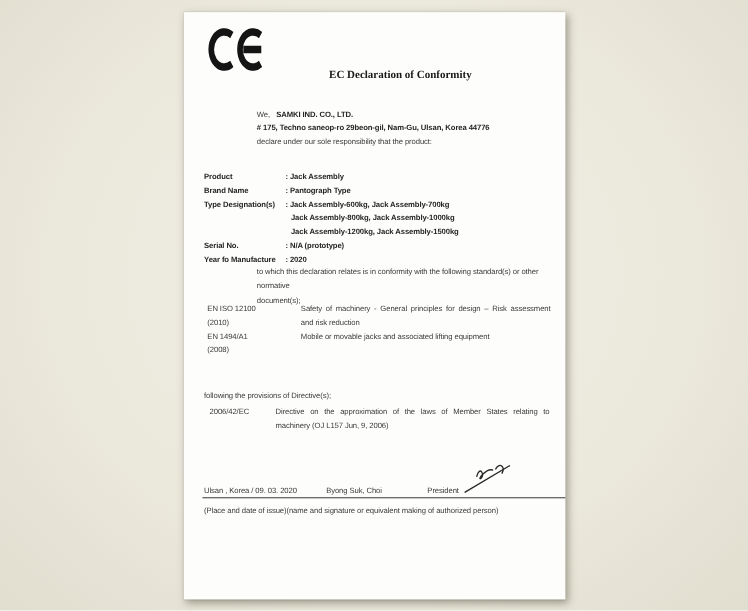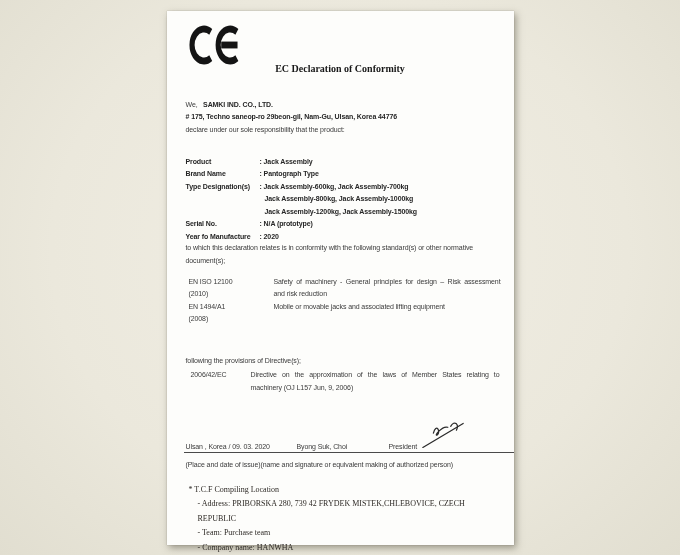--- a/index.html
+++ b/index.html
@@ -16,21 +16,21 @@
   .abs { position:absolute; }
   .sans { font-size:7px; color:#3a3a3a; line-height:12.5px; letter-spacing:-0.1px; }
   .bold { font-weight:bold; color:#262626; }
 
   .ce-box { top:14px; left:22px; width:56px; height:40px; }
   .title-block { top:50px; left:0; width:100%; text-align:center;
     font-family:"Liberation Serif", serif; font-weight:bold; font-size:10px;
     color:#181818; line-height:16px; }
 
   .intro-block { top:88px; left:19px; width:310px; }
-  .line { display:block; }
+  .line { display:block;margin-left:48px; }
 
   .product-block { top:145px; left:19px; width:315px; }
   .prow { display:flex; }
   .plabel { width:74px; flex:0 0 74px; }
   .pvalue { flex:1; }
   .pindent { padding-left:5px; }
 
   .conf-block { top:230px; left:19px; width:320px; line-height:13px; }
 
   .std-block { top:265px; left:22px; width:315px; }
@@ -157,21 +157,15 @@
         <g fill="none" stroke="#2a2a2a" stroke-width="1.3" stroke-linecap="round">
           <path d="M4,32 L46,7"></path>
           <path d="M15,17 C18,6 23,16 19,19 C15,21 24,9 30,11"></path>
           <path d="M33,10 C37,3 42,8 39,14"></path>
         </g>
       </svg>
     </div>
     <div class="abs sig-line"></div>
     <div class="abs sig-caption sans">(Place and date of issue)(name and signature or equivalent making of  authorized person)</div>
 
-    <div class="abs tcf-block">
-      <span class="line">* T.C.F Compiling Location</span>
-      <span class="line tcf-item">- Address: PRIBORSKA 280, 739 42 FRYDEK MISTEK,CHLEBOVICE, CZECH REPUBLIC</span>
-      <span class="line tcf-item">- Team: Purchase team</span>
-      <span class="line tcf-item">- Company name: HANWHA</span>
-    </div>
 
   </div>
 </div>
 
 </body></html>

